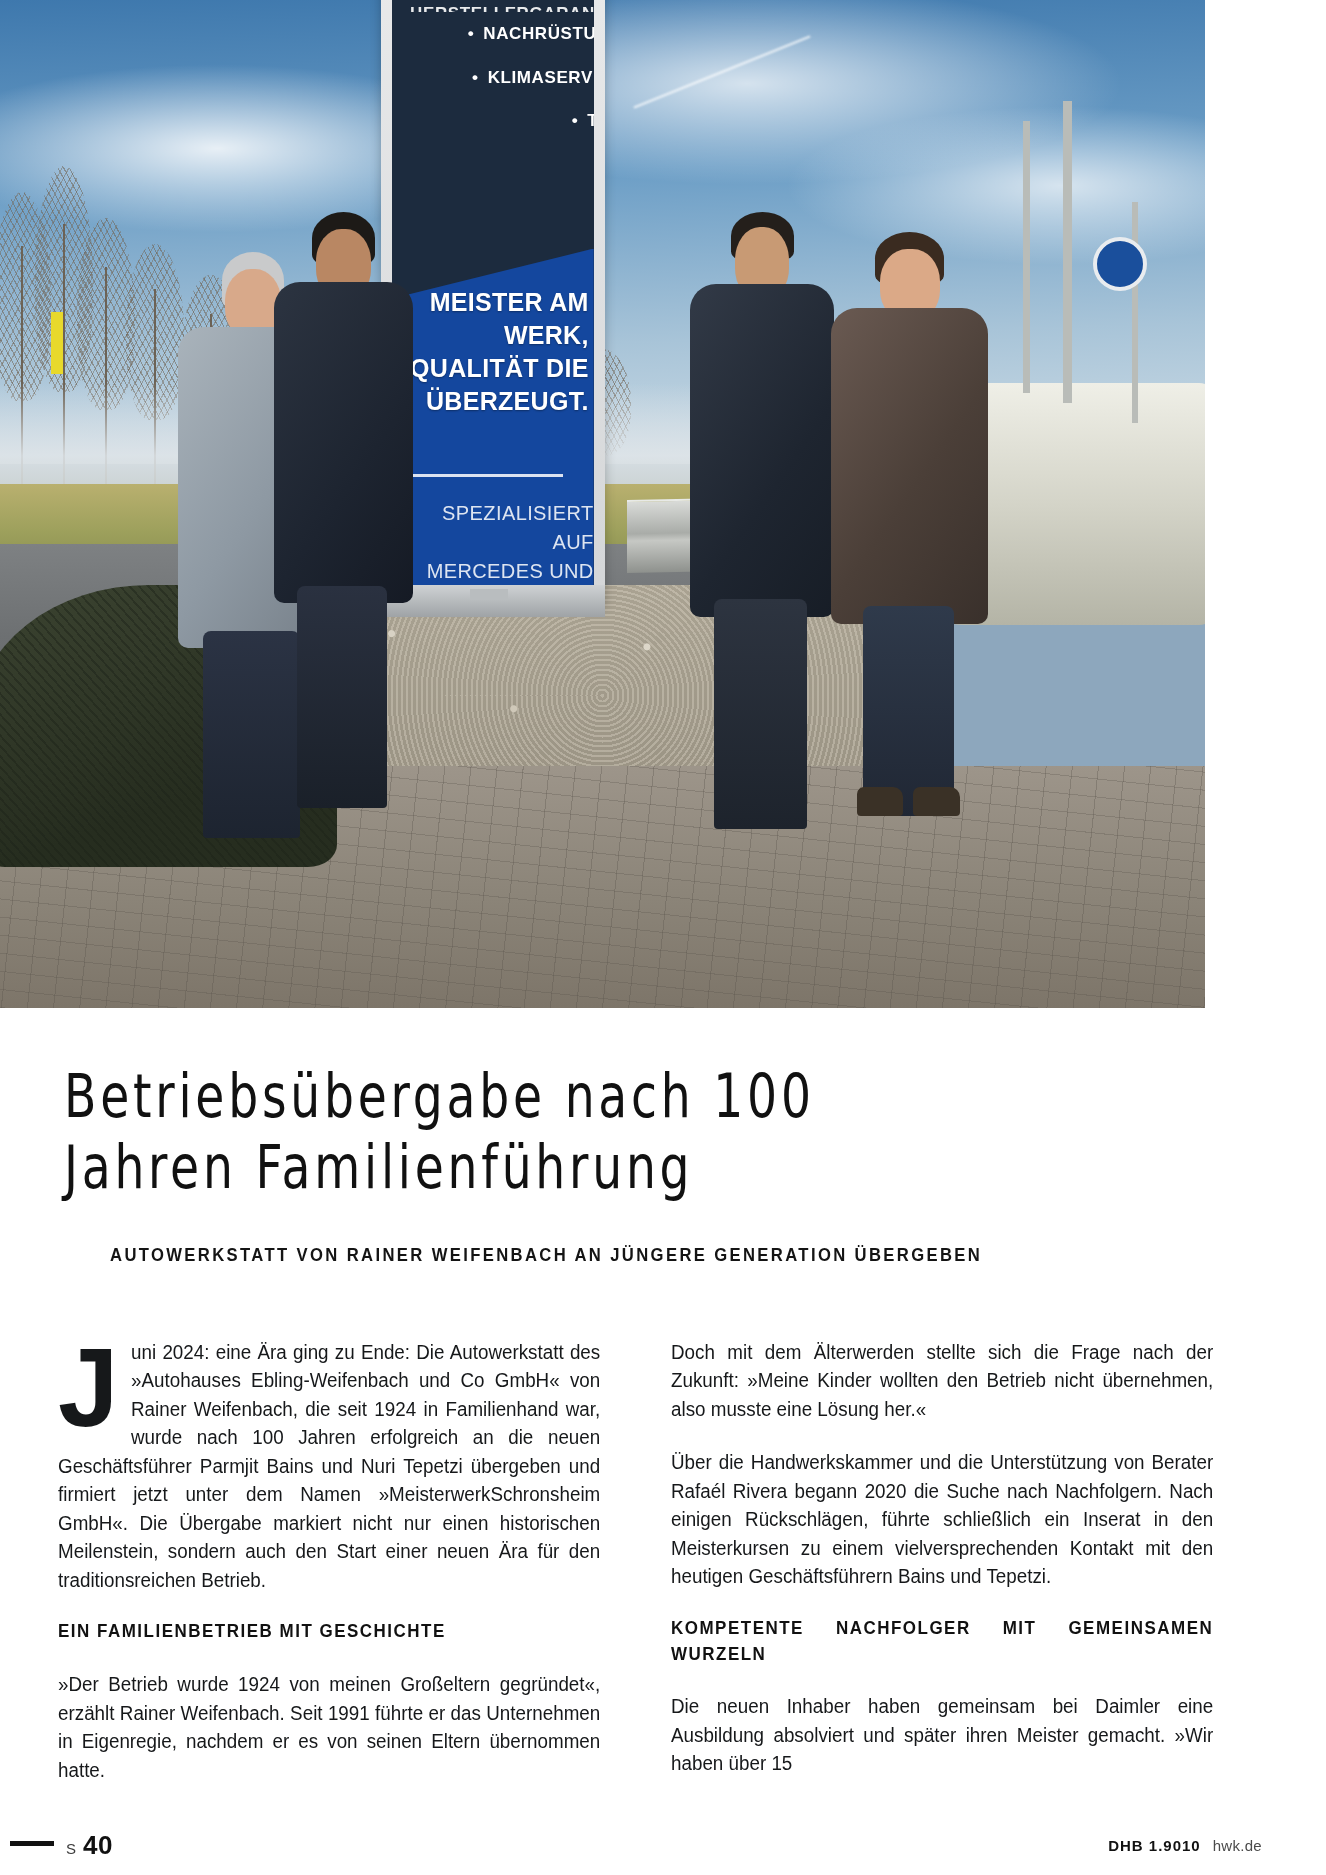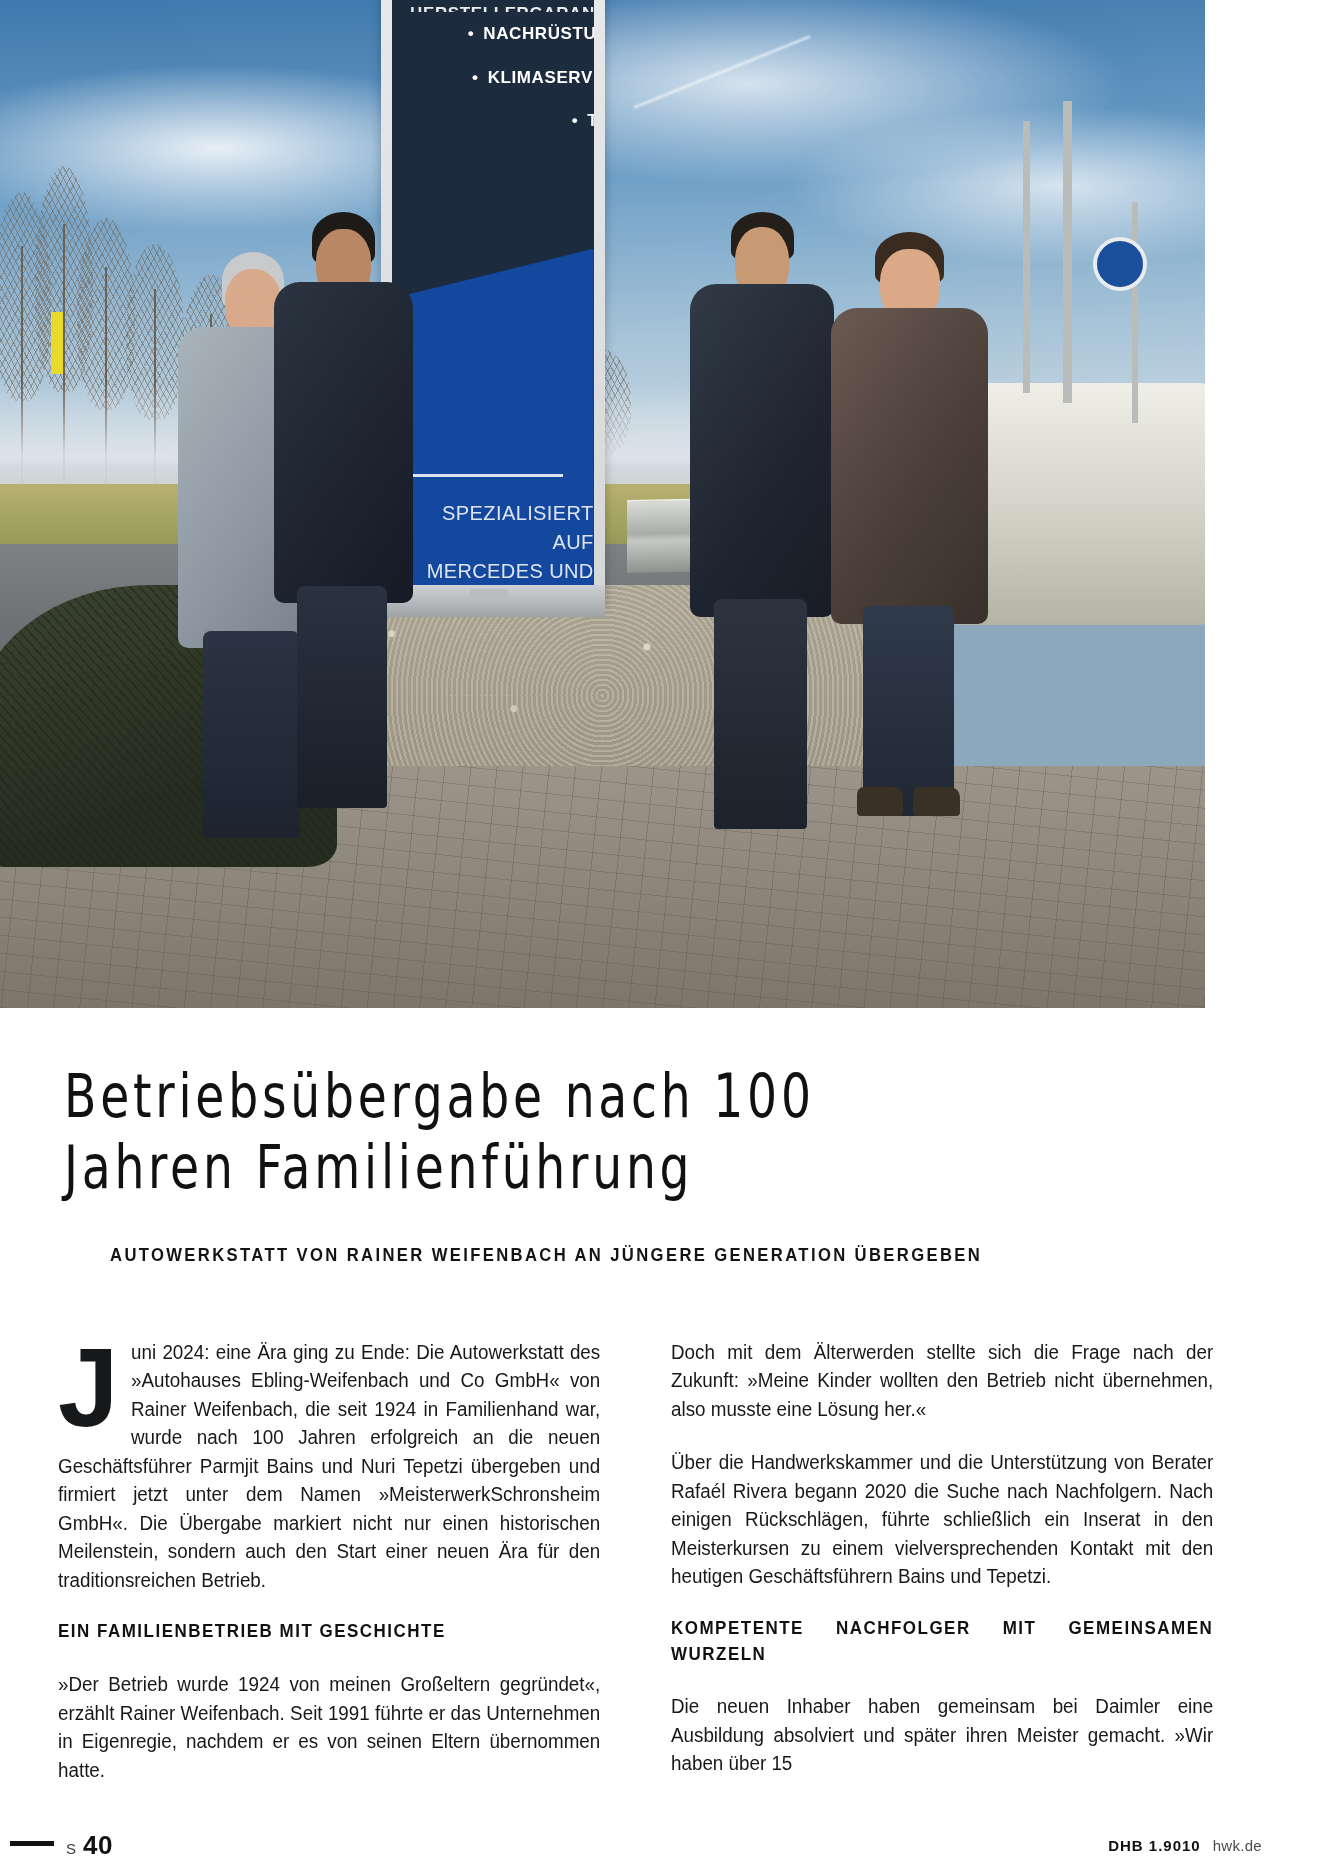--- a/index.html
+++ b/index.html
@@ -393,20 +393,26 @@
     <div class="pylon-inner">
       <div class="pylon-blue"></div>
 
       <div class="pylon-list">
         <div class="nodot" style="overflow:hidden;height:20px;opacity:.9">HERSTELLERGARANTIE</div>
         <div>NACHRÜSTUNG</div>
         <div>KLIMASERVICE</div>
         <div>TÜV</div>
       </div>
 
+      <div class="pylon-claim">
+        <div>MEISTER AM</div>
+        <div>WERK,</div>
+        <div>QUALITÄT DIE</div>
+        <div>ÜBERZEUGT.</div>
+      </div>
 
       <div class="pylon-rule"></div>
 
       <div class="pylon-sub">
         <div>SPEZIALISIERT AUF</div>
         <div>MERCEDES UND OPEL.</div>
       </div>
     </div>
   </div>
   <div class="pylon-base"></div>

